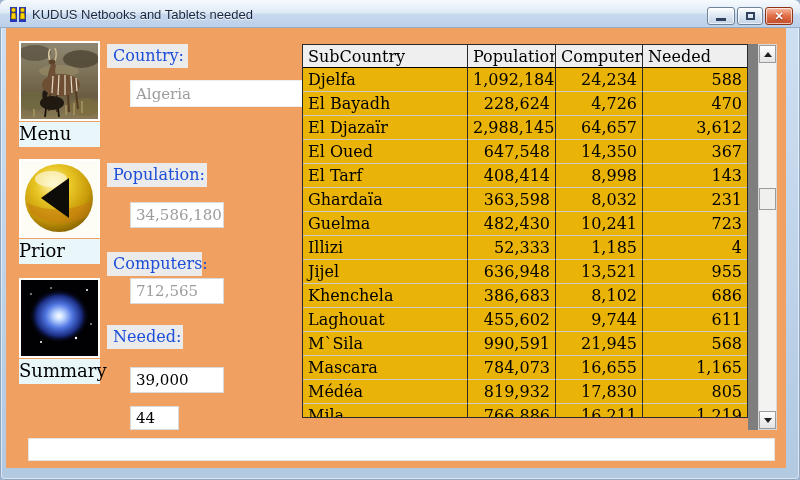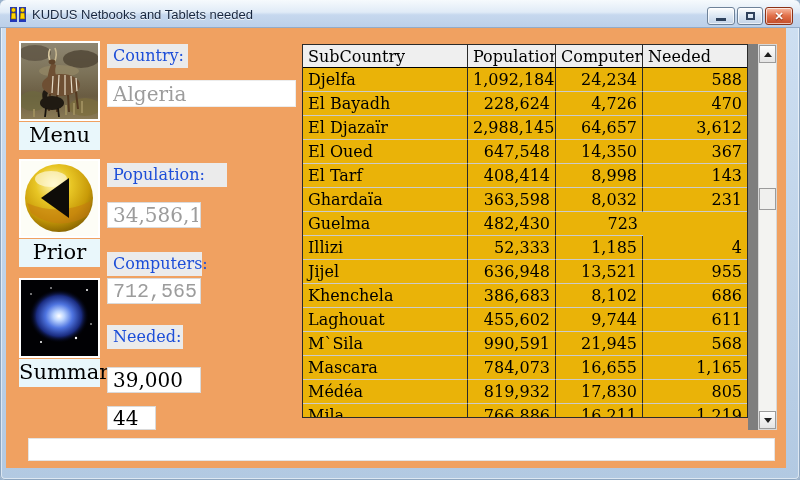--- a/index.html
+++ b/index.html
@@ -35,44 +35,44 @@
   .glyph-min   { width:10px; height:3px; background:#2F415C; margin-top:6px; }
   .glyph-max   { width:9px; height:8px; border:2px solid #2F415C; background:transparent; }
   .glyph-close { font:bold 11px "Liberation Sans", sans-serif; color:#FFF; text-shadow:0 1px 1px #7A2410; }
   
   .content { position:absolute; left:6px; top:28px; width:780px; height:440px; background:#F0A161; }
   
   .imgbtn { position:absolute; width:81px; cursor:default; }
   .imgbtn .pic { display:block; width:81px; border:2px solid #FFFFFF; background:#FFF; }
   .imgbtn .pic svg { display:block; }
   .imgbtn .cap {
-    display:block; background:#E9F7FB; color:#000; text-align:center;
-    font-size:21px; padding:1px 0 3px; margin-top:1px;
+    display:block; background:#E9F7FB; color:#000; text-align:left;
+    font-size:18px; padding:1px 0 3px; margin-top:1px;
   }
   .btn-menu    { left:13px; top:13px;  }
   .btn-prior   { left:13px; top:131px; }
   .btn-summary { left:13px; top:250px; }
   
   .form-label {
     position:absolute; background:#EBEBEB; color:#1d4ed8;
     font-size:16px; padding:2px 6px 3px; white-space:nowrap;
   }
   .lbl-country    { left:101px; top:16px;  width:81px; }
-  .lbl-population { left:101px; top:135px; width:120px; }
+  .lbl-population { left:101px; top:135px; width:100px; }
   .lbl-computers  { left:101px; top:224px; width:95px; }
   .lbl-needed     { left:101px; top:297px; width:76px; }
   .field {
     position:absolute; background:#FFF; border:1px solid #DADADA;
-    font-family:inherit; font-size:20px; padding:2px 2px 2px 5px;
-    color:#9C9C9C; outline:none;
+    font-family:inherit; font-size:15px; padding:2px 2px 2px 5px;
+    color:#9C9C9C; outline:none;margin-left:23px;
   }
   .field.dark { color:#000; }
   .fld-country    { left:101px; top:52px;  width:189px; height:27px; border-color:#ECECEC; }
   .fld-population { left:101px; top:174px; width:94px;  height:26px; }
-  .fld-computers  { left:101px; top:250px; width:94px;  height:26px;font-family:Liberation Mono, monospace; }
+  .fld-computers  { left:101px; top:250px; width:94px;  height:26px; }
   .fld-needed     { left:101px; top:339px; width:94px;  height:26px; }
   .fld-count      { left:101px; top:378px; width:49px;  height:24px; }
   
   .grid {
     position:absolute; left:296px; top:16px; width:446px; height:374px;
     background:#eab308; border:1px solid #2A2A2A; overflow:hidden; font-size:16px;
   }
   .grid-row { display:grid; grid-template-columns:165px 88px 87px 104px; }
   .grid-cell {
     height:24px; line-height:23px; padding:0 5px;
@@ -289,20 +289,21 @@
       </div>
       <div class="grid-row">
         <div class="grid-cell">Ghardaïa</div>
         <div class="grid-cell num">363,598</div>
         <div class="grid-cell num">8,032</div>
         <div class="grid-cell num">231</div>
       </div>
       <div class="grid-row">
         <div class="grid-cell">Guelma</div>
         <div class="grid-cell num">482,430</div>
+        <div class="grid-cell num">10,241</div>
         <div class="grid-cell num">723</div>
       </div>
       <div class="grid-row">
         <div class="grid-cell">Illizi</div>
         <div class="grid-cell num">52,333</div>
         <div class="grid-cell num">1,185</div>
         <div class="grid-cell num">4</div>
       </div>
       <div class="grid-row">
         <div class="grid-cell">Jijel</div>

